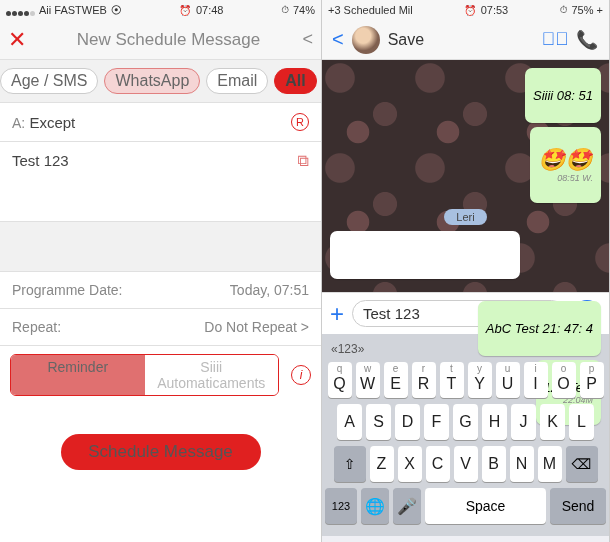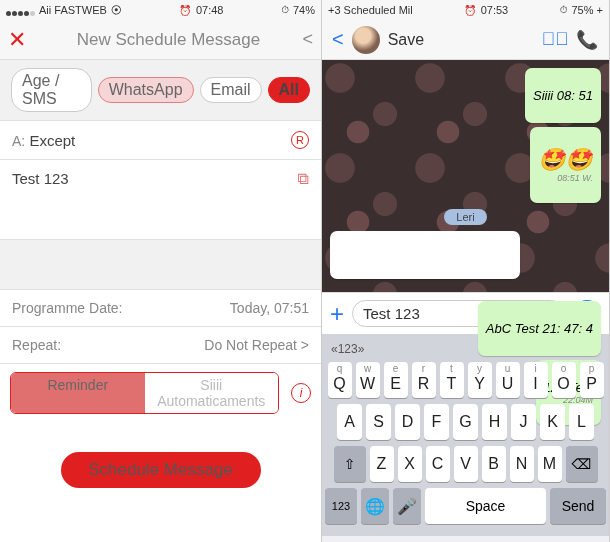--- a/index.html
+++ b/index.html
@@ -15,21 +15,21 @@
     .dot { width: 5px; height: 5px; border-radius: 50%; background: #444; }
     .alarm { font-size: 10px; }
 
     
     .nav { display: flex; align-items: center; height: 40px; padding: 0 8px; background: #f7f7f7; border-bottom: 1px solid #e0e0e0; font-size: 17px; }
     .nav .back { color: #e02020; font-size: 22px; margin-right: 8px; }
     .nav .title { color: #888; flex: 1; text-align: center; }
     .nav .angle { color: #888; font-size: 18px; }
 
     
-    .filters { display: flex; gap: 6px; padding: 8px 11px; background: #f1f1f1; border-bottom: 1px solid #e0e0e0; align-items: center; }
+    .filters { display: flex; gap: 6px; padding: 8px 0; background: #f1f1f1; border-bottom: 1px solid #e0e0e0; align-items: center; }
     .chip { border-radius: 16px; padding: 3px 10px; font-size: 16px; border: 1px solid #ccc; background: #fff; color: #666; }
     .chip.wa { background: #f5d5d5; border-color: #e08080; color: #666; }
     .chip.all { background: #e02020; color: #444; border-color: #e02020; font-weight: bold; }
 
     .field { padding: 10px 12px; border-bottom: 1px solid #e0e0e0; display: flex; justify-content: space-between; align-items: center; font-size: 15px; color: #444; }
     .field.msg { min-height: 80px; align-items: flex-start; }
     .field .lbl { color: #888; font-size: 14px; }
     .field .val { color: #888; font-size: 14px; }
     .field .r-icon { color: #e02020; border: 1px solid #e02020; border-radius: 50%; width: 18px; height: 18px; font-size: 11px; display: flex; align-items: center; justify-content: center; }
     .copy-icon { color: #e07070; font-size: 16px; }

